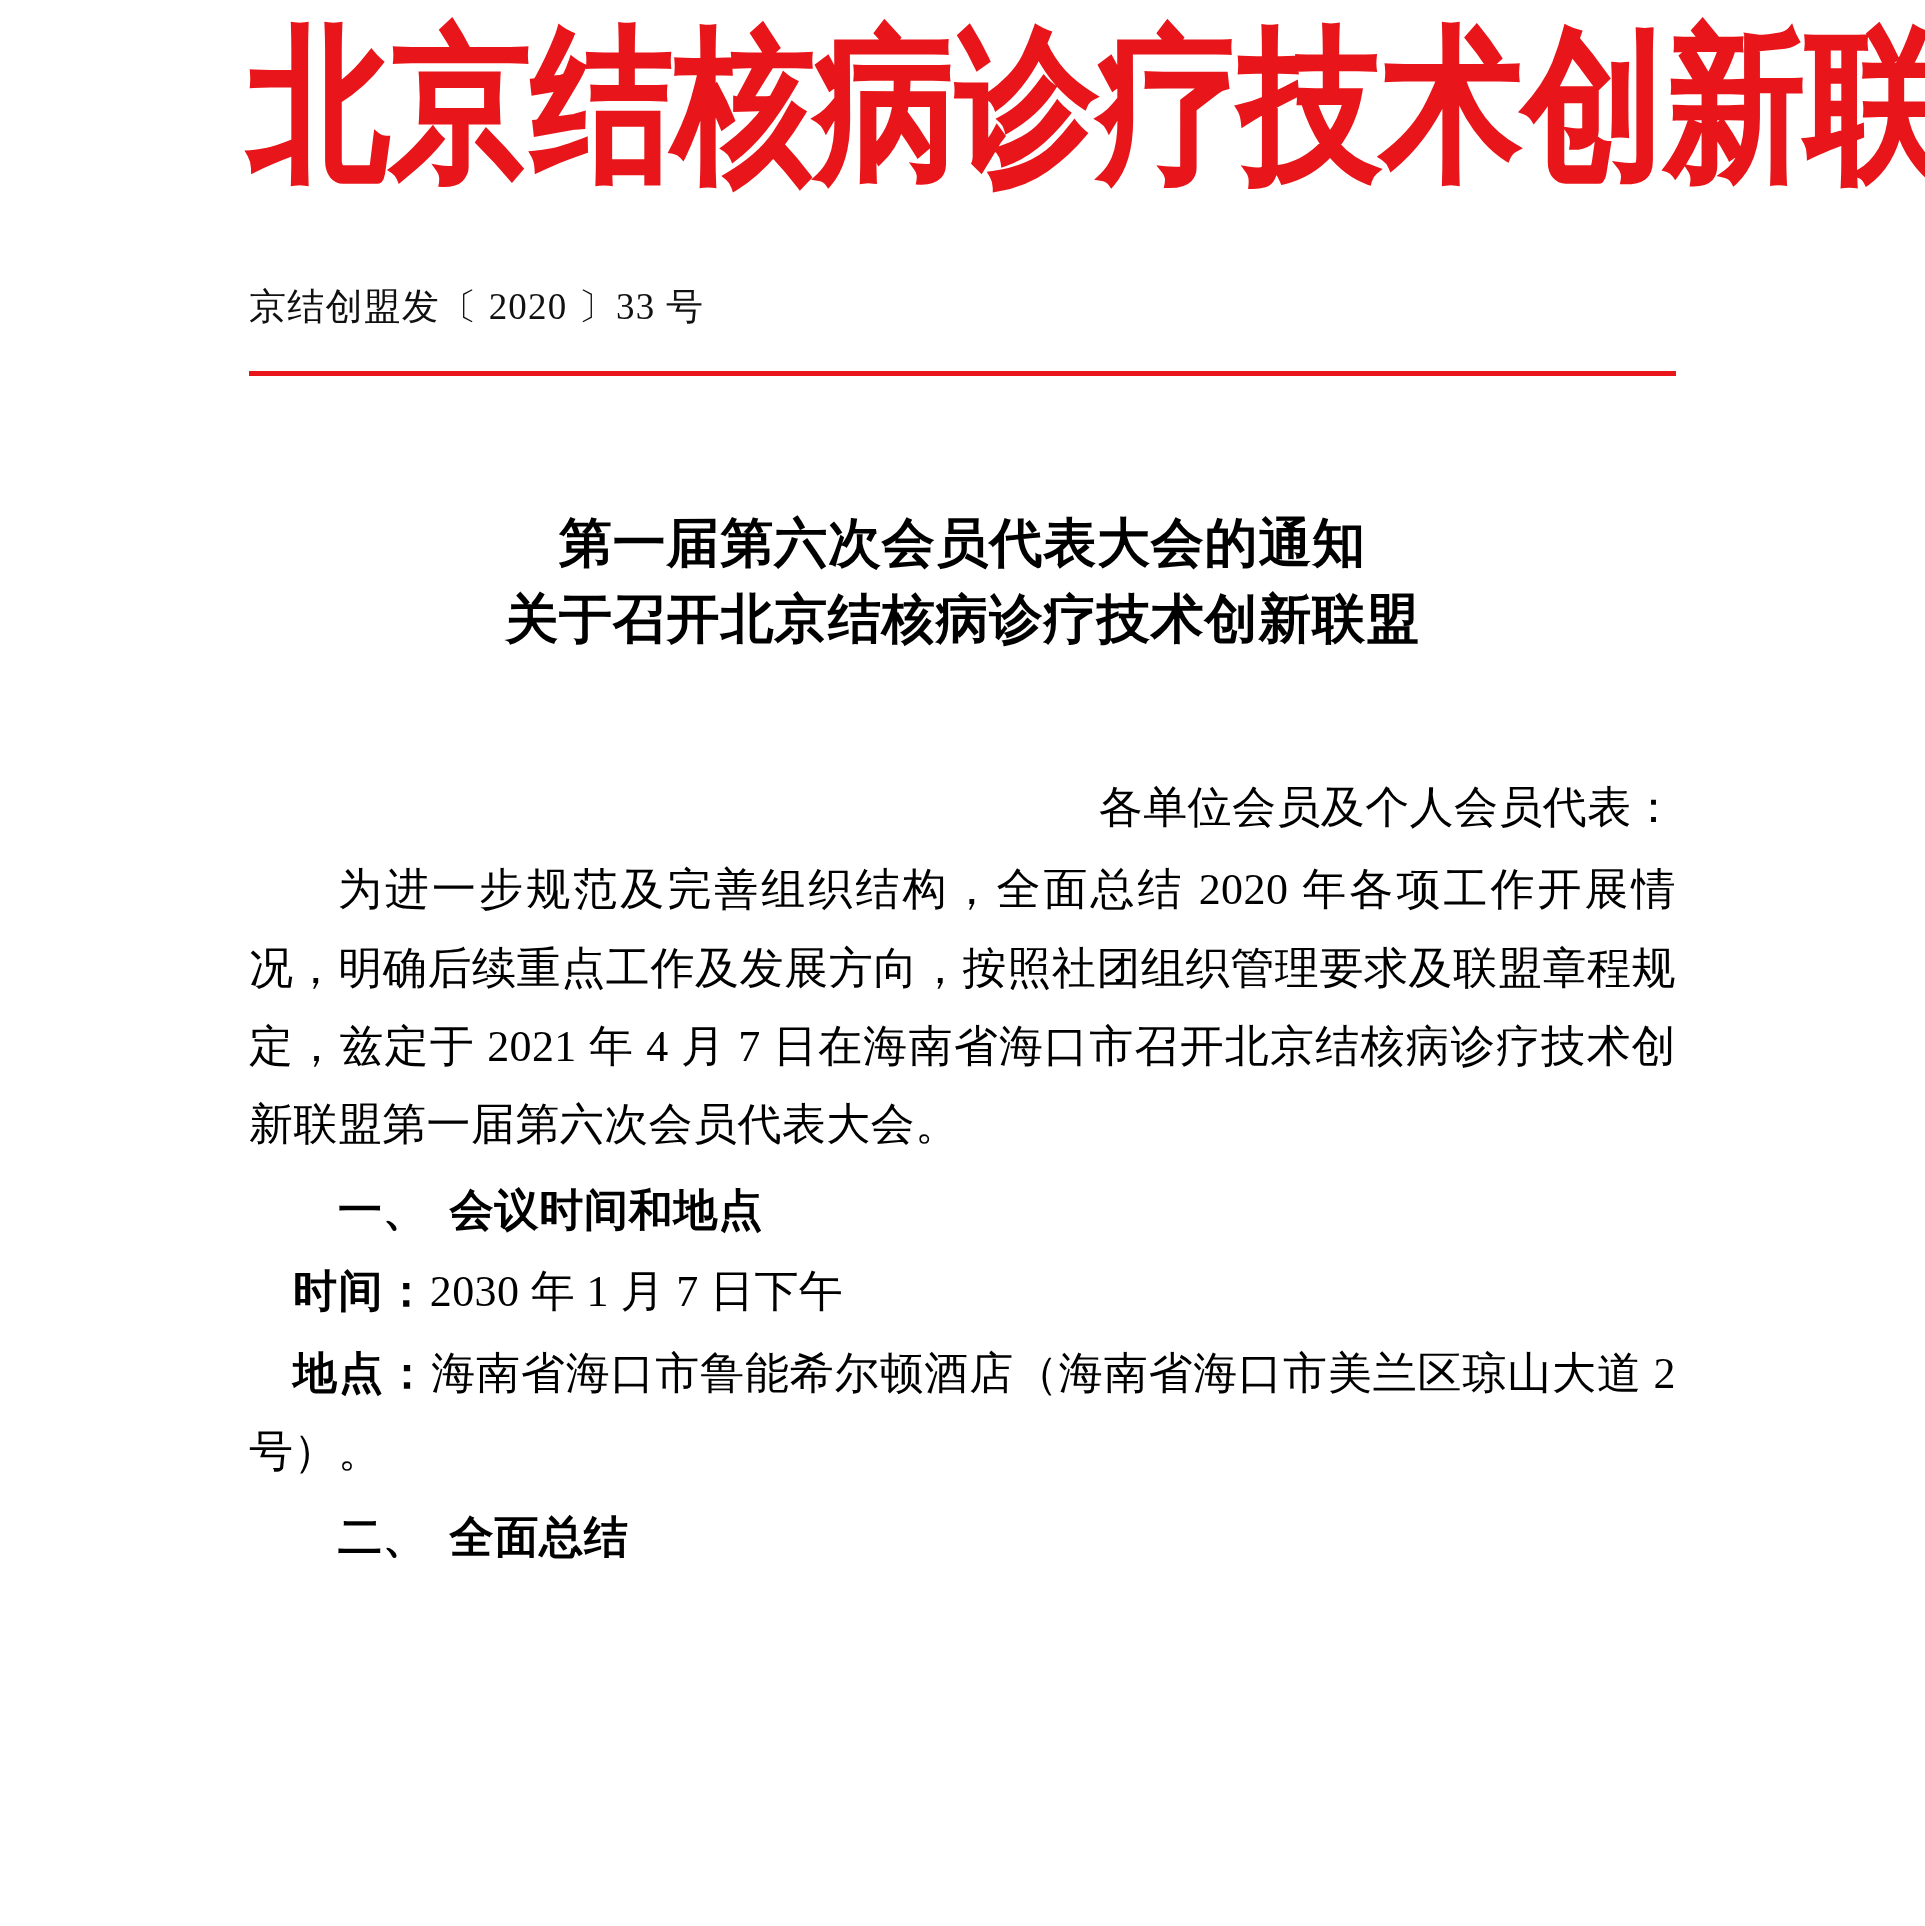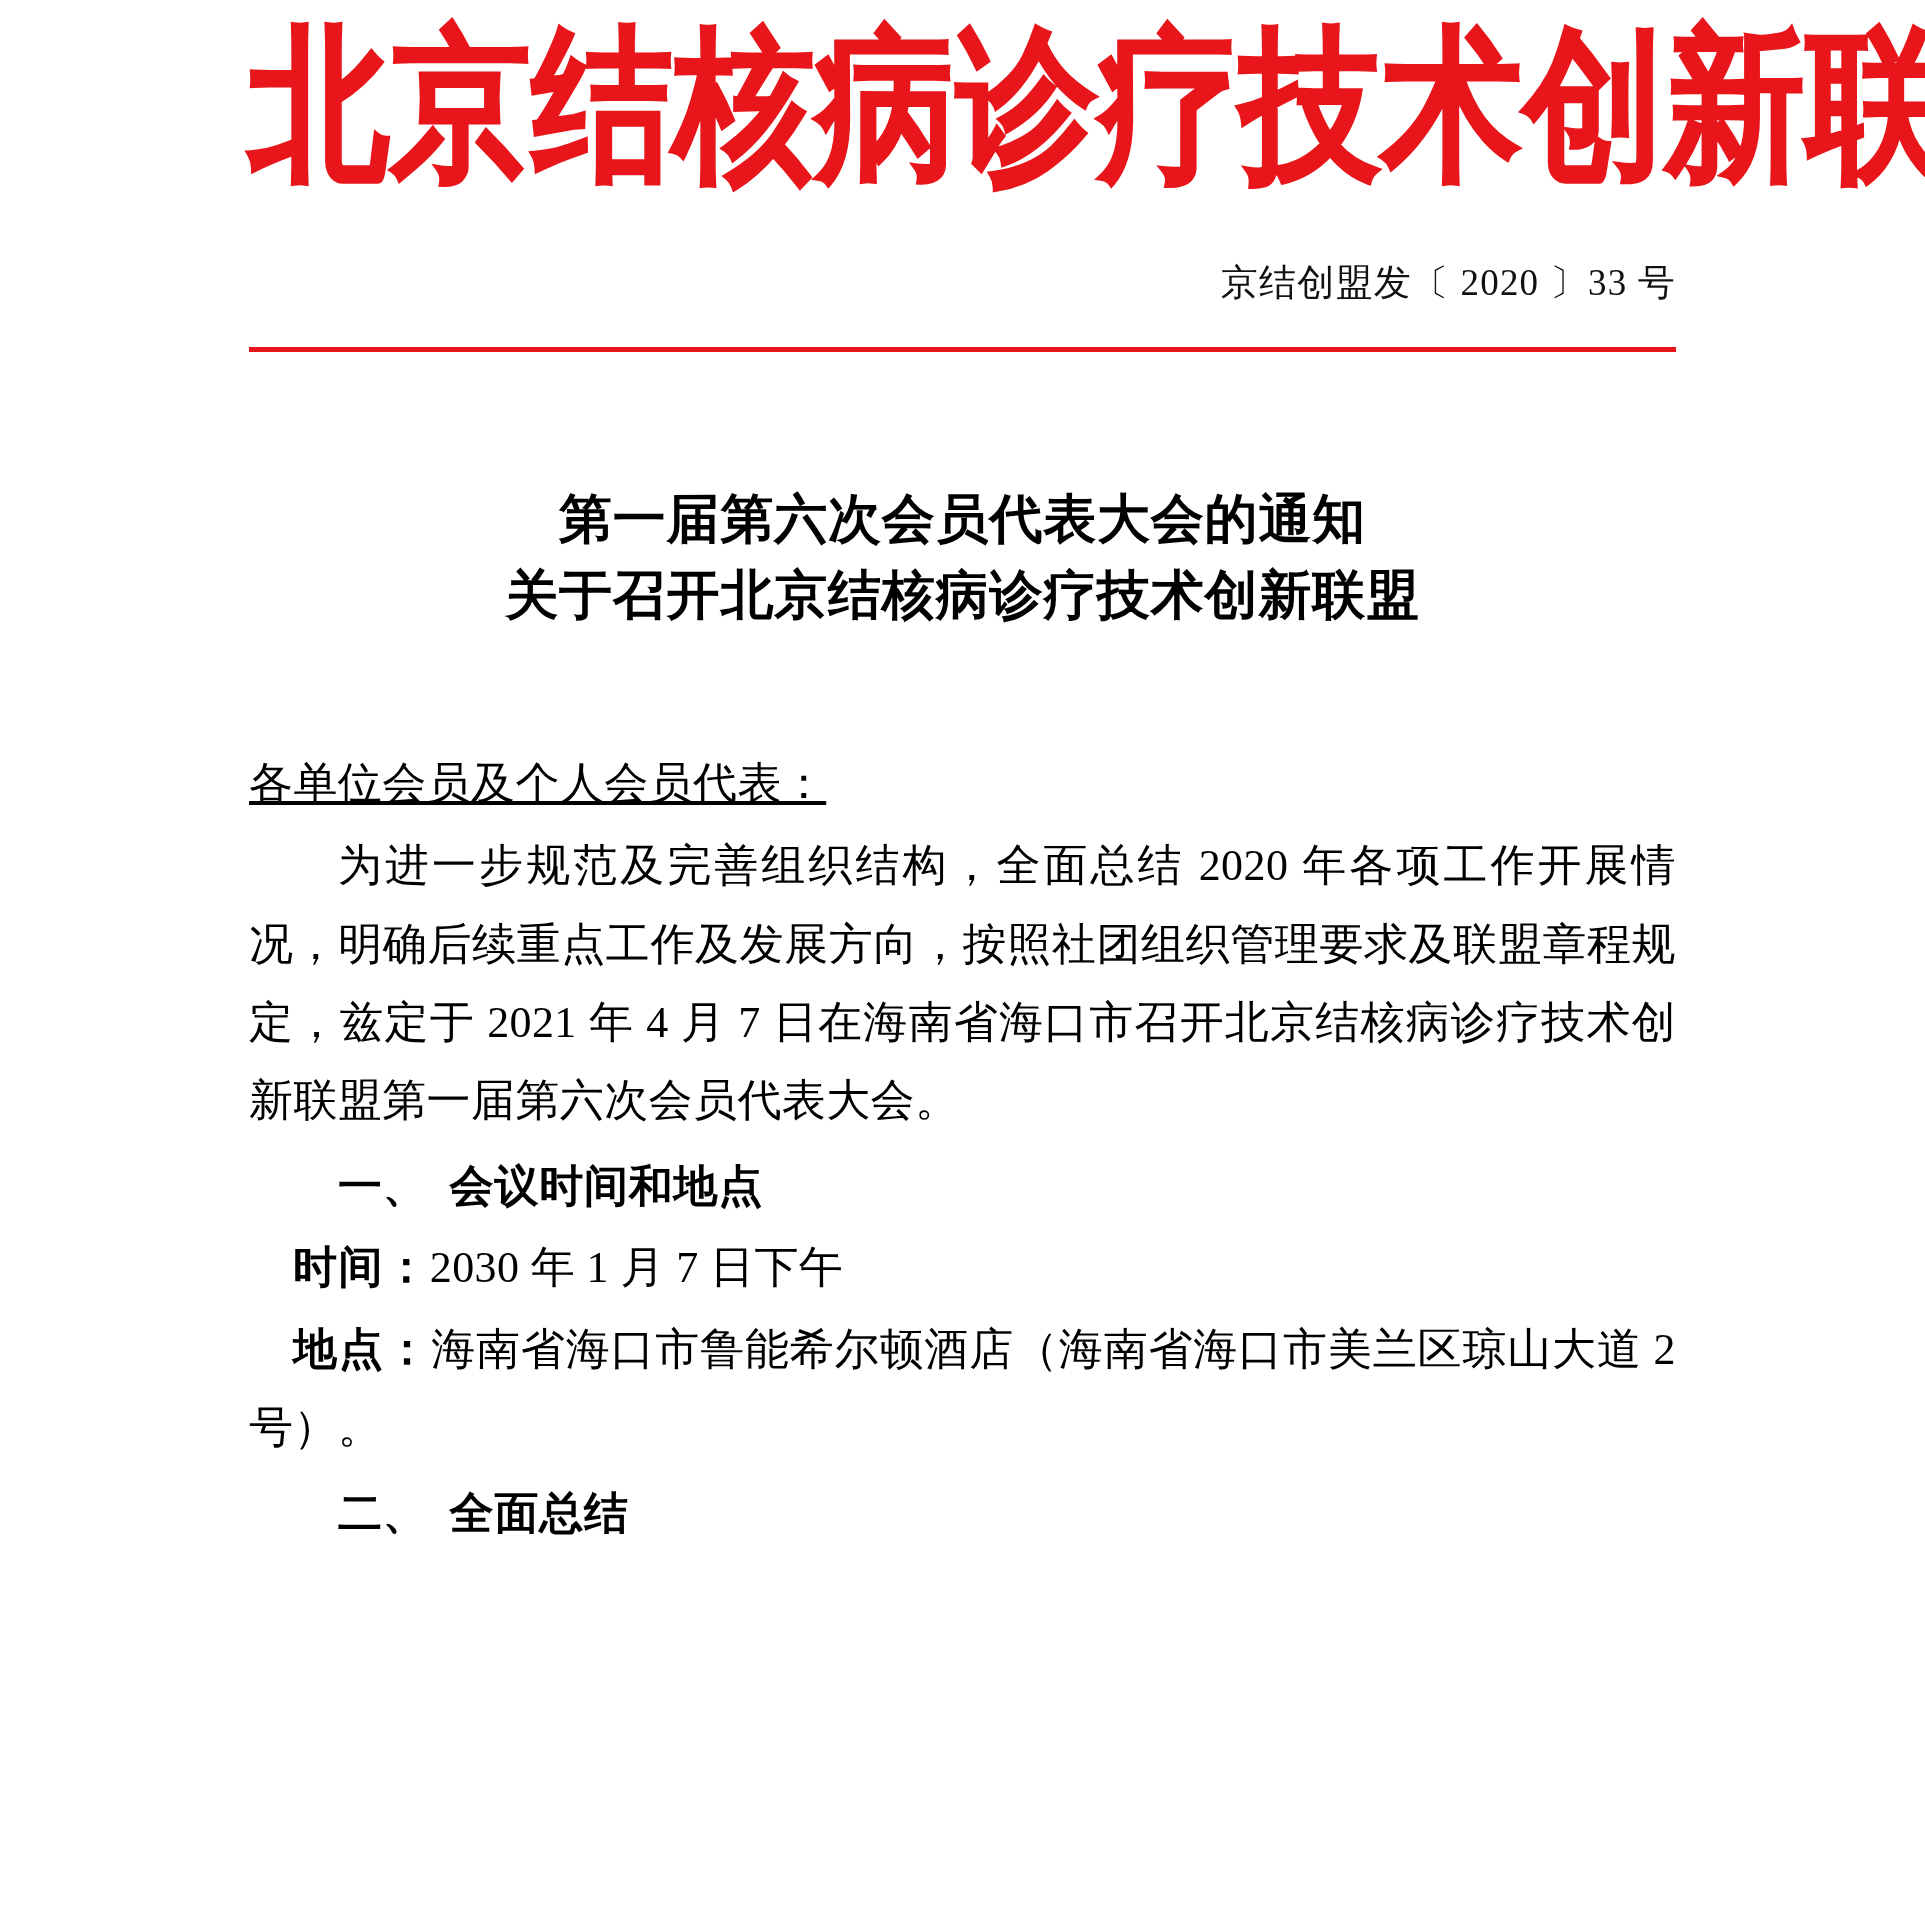--- a/index.html
+++ b/index.html
@@ -36,25 +36,25 @@
     line-height: 1.12;
     letter-spacing: 1.6px;
     white-space: nowrap;
     transform: scaleY(1.18);
     transform-origin: center top;
     -webkit-text-stroke: 2.3px #e8161a;
   }
 
   
   .doc-number {
-    text-align: right;
+    text-align: left;
     font-size: 37px;
     letter-spacing: 1.2px;
     color: #111111;
-    margin-top: 90px;
+    margin-top: 114px;
     font-family: "Liberation Serif", "DejaVu Serif", serif;
   }
 
   
   .red-rule {
     margin-top: 39px;
     height: 5px;
     background: #e8161a;
     width: 100%;
   }
@@ -77,23 +77,22 @@
 
   
   .body-block {
     margin-top: 113px;
     font-size: 44px;
     line-height: 1.78;
     letter-spacing: 0.4px;
     color: #000000;
   }
   .salutation {
-    text-align: left;
+    text-align: right;
     white-space: nowrap;
-    text-decoration: underline;
   }
   .para {
     margin-top: 3.9px;
     text-indent: 89px;
     text-align: justify;
     text-justify: inter-ideograph;
     text-align-last: left;
   }
   .heading-num {
     margin-top: 7px;

